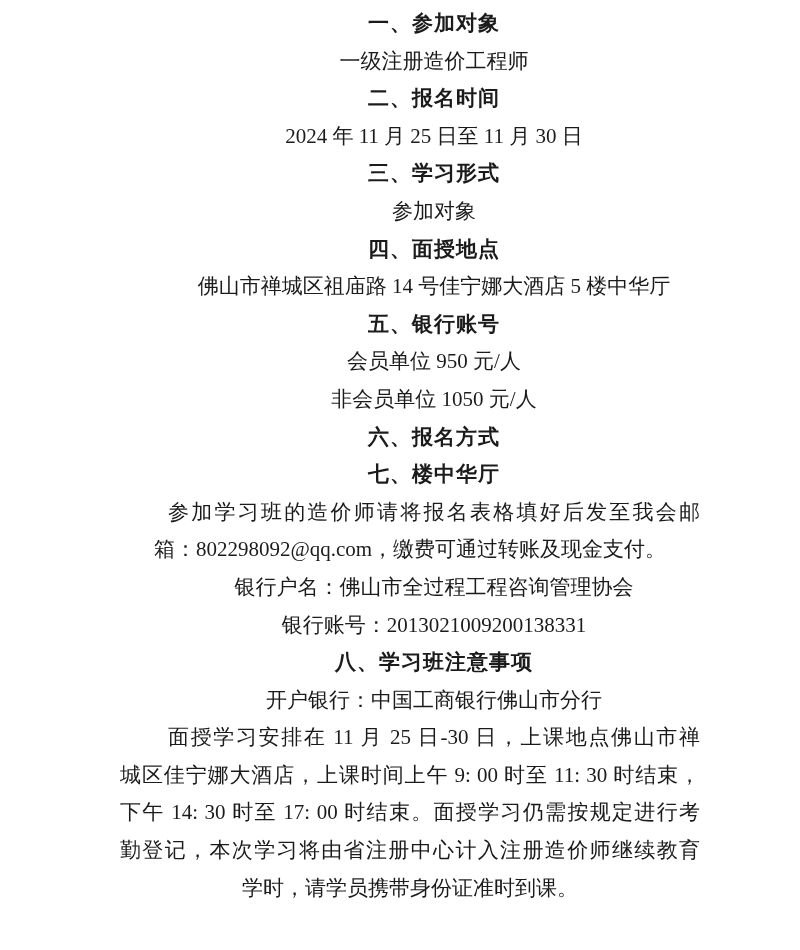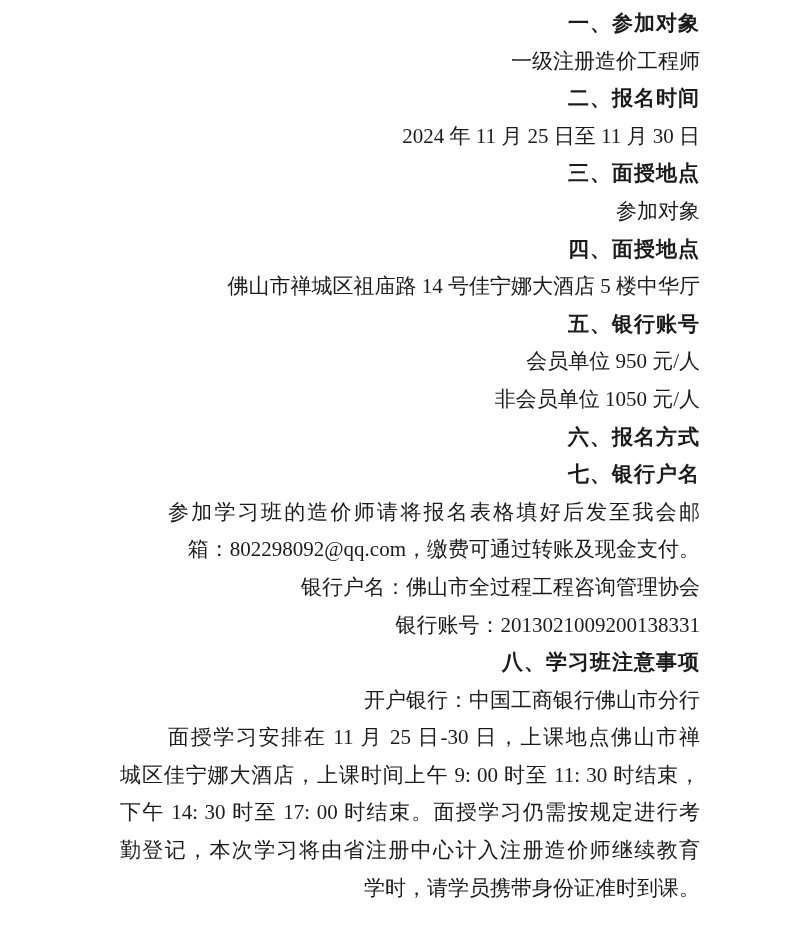--- a/index.html
+++ b/index.html
@@ -17,21 +17,21 @@
     width: 800px;
     height: 950px;
     padding: 5px 100px 0 120px;
     background: #ffffff;
     font-family: "Liberation Serif", "DejaVu Serif", serif;
     font-size: 21px;
     line-height: 37.6px;
     color: #1b1b1b;
   }
   .doc-line {
-    text-align: right;
+    text-align: center;
     white-space: normal;
   }
   .doc-line.indent {
     padding-left: 48px;
   }
   .doc-line.heading {
     font-weight: 700;
     letter-spacing: 1px;
   }
   .doc-line.fill {
@@ -41,29 +41,29 @@
 </style>
 </head>
 <body>
 
 <div class="page">
   <div id="doc">
       <div class="doc-line heading indent">一、参加对象</div>
       <div class="doc-line indent">一级注册造价工程师</div>
       <div class="doc-line heading indent">二、报名时间</div>
       <div class="doc-line indent">2024 年 11 月 25 日至 11 月 30 日</div>
-      <div class="doc-line heading indent">三、面授地点</div>
+      <div class="doc-line heading indent">三、学习形式</div>
       <div class="doc-line indent">参加对象</div>
       <div class="doc-line heading indent">四、面授地点</div>
       <div class="doc-line indent">佛山市禅城区祖庙路 14 号佳宁娜大酒店 5 楼中华厅</div>
       <div class="doc-line heading indent">五、银行账号</div>
       <div class="doc-line indent">会员单位 950 元/人</div>
       <div class="doc-line indent">非会员单位 1050 元/人</div>
       <div class="doc-line heading indent">六、报名方式</div>
-      <div class="doc-line heading indent">七、银行户名</div>
+      <div class="doc-line heading indent">七、楼中华厅</div>
       <div class="doc-line indent fill">参加学习班的造价师请将报名表格填好后发至我会邮</div>
       <div class="doc-line">箱：802298092@qq.com，缴费可通过转账及现金支付。</div>
       <div class="doc-line indent">银行户名：佛山市全过程工程咨询管理协会</div>
       <div class="doc-line indent">银行账号：2013021009200138331</div>
       <div class="doc-line heading indent">八、学习班注意事项</div>
       <div class="doc-line indent">开户银行：中国工商银行佛山市分行</div>
       <div class="doc-line indent fill">面授学习安排在 11 月 25 日-30 日，上课地点佛山市禅</div>
       <div class="doc-line fill">城区佳宁娜大酒店，上课时间上午 9: 00 时至 11: 30 时结束，</div>
       <div class="doc-line fill">下午 14: 30 时至 17: 00 时结束。面授学习仍需按规定进行考</div>
       <div class="doc-line fill">勤登记，本次学习将由省注册中心计入注册造价师继续教育</div>

